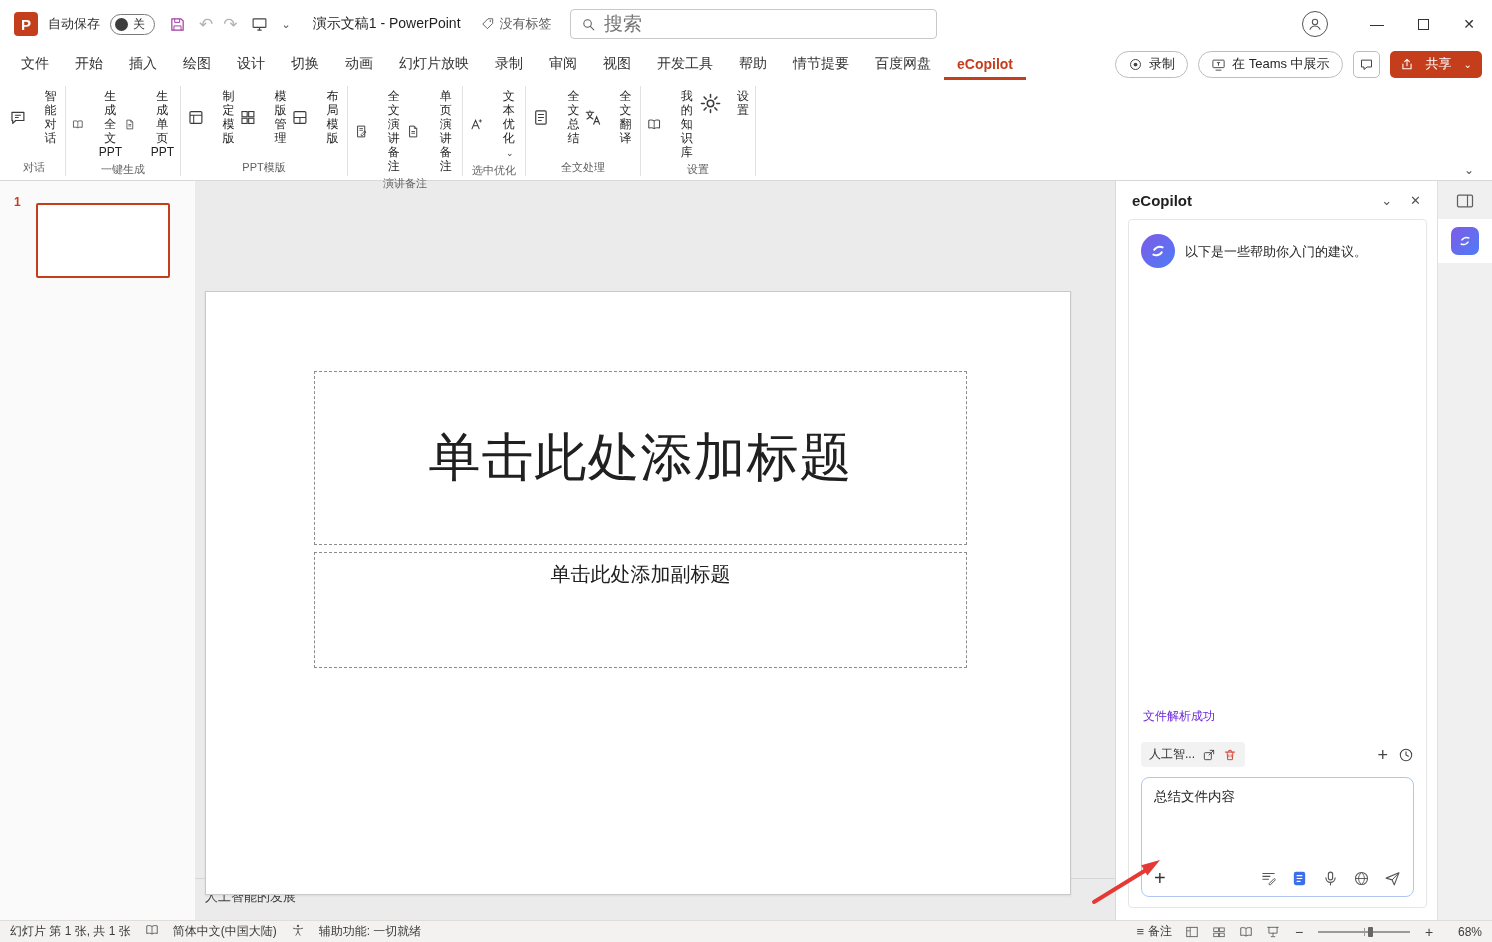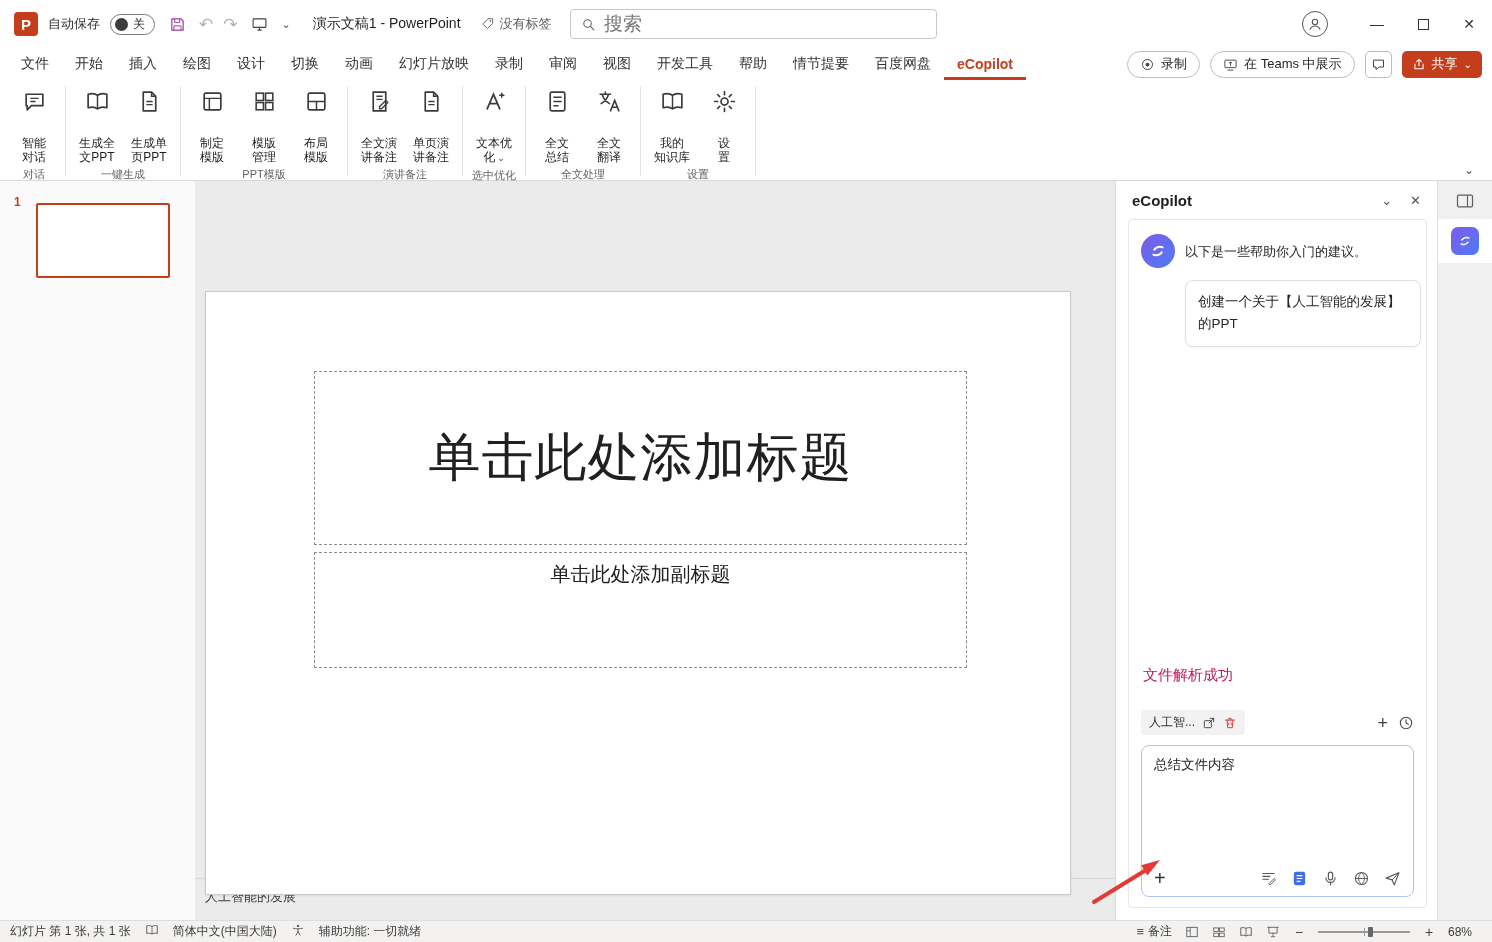--- a/index.html
+++ b/index.html
@@ -34,29 +34,29 @@
 
   
   .tabsrow{height:32px;display:flex;align-items:stretch;padding-left:8px;position:relative;background:#fff}
   .tab{display:flex;align-items:center;padding:0 13px;font-size:14px;color:#333;cursor:pointer;white-space:nowrap}
   .tab.active{color:#C43E1C;font-weight:700;box-shadow:inset 0 -3px 0 #C43E1C}
   .tabs-actions{position:absolute;right:10px;top:2px;display:flex;align-items:center;gap:10px;height:28px}
   .pillbtn{display:flex;align-items:center;gap:6px;border:1px solid #bdbdbd;border-radius:14px;height:27px;padding:0 12px;font-size:13px;color:#262626;background:#fff;cursor:pointer;white-space:nowrap}
   .pillbtn svg{width:15px;height:15px;color:#444}
   .iconbtn{width:27px;height:27px;border:1px solid #bdbdbd;border-radius:5px;display:flex;align-items:center;justify-content:center;color:#444;background:#fff;cursor:pointer}
   .iconbtn svg{width:15px;height:15px}
-  .sharebtn{display:flex;align-items:center;gap:6px;background:#C43E1C;border-radius:5px;height:27px;padding:0 10px;color:#fff;font-size:13px;cursor:pointer;white-space:nowrap}
+  .sharebtn{display:flex;align-items:center;gap:12px;background:#C43E1C;border-radius:5px;height:27px;padding:0 10px;color:#fff;font-size:13px;cursor:pointer;white-space:nowrap}
   .sharebtn svg{width:14px;height:14px}
   .sharebtn .chev{font-size:10px}
 
   
   .ribbon{height:101px;background:#fff;border-bottom:1px solid #D8D8D8;display:flex;align-items:stretch;padding:2px 0 0 4px;position:relative}
   .rgroup{display:flex;flex-direction:column;align-items:center;padding:0 5px}
   .ritems{display:flex;flex:1;align-items:flex-start;gap:2px}
-  .ritem{width:50px;display:flex;flex-direction:column;align-items:center;padding-top:7px;gap:22px;cursor:pointer;border-radius:3px}
+  .ritem{width:50px;display:flex;flex-direction:row;align-items:center;padding-top:7px;gap:15px;cursor:pointer;border-radius:3px}
   .ritem svg{width:25px;height:25px;color:#3b3b3b}
   .rlabel{font-size:12px;line-height:14px;text-align:center;color:#1f1f1f}
   .rlabel .chev{font-size:9px;color:#444;margin-left:2px}
   .rgrouplabel{font-size:11px;color:#5f5f5f;padding:3px 0 5px;white-space:nowrap}
   .rsep{width:1px;background:#E2E2E2;margin:4px 1px}
   .ribbon-collapse{position:absolute;right:18px;bottom:3px;font-size:12px;color:#555;cursor:pointer}
 
   
   .main{flex:1;display:flex;min-height:0}
   .thumbs{width:195px;background:#FAFAFA;position:relative;flex:none}
@@ -75,31 +75,31 @@
   .cp-header{height:38px;display:flex;align-items:center;padding:0 16px;gap:18px;flex:none}
   .cp-title{font-size:15px;font-weight:700;color:#1f1f1f;margin-right:auto}
   .cp-hic{color:#555;font-size:13px;cursor:pointer;line-height:1}
   .cp-body{flex:1;margin:0 10px 12px 12px;border:1px solid #E6E6E6;border-radius:4px;display:flex;flex-direction:column;padding:14px 12px 10px;min-height:0}
   .cp-row{display:flex;gap:10px;align-items:flex-start}
   .cp-avatar{width:34px;height:34px;border-radius:50%;background:linear-gradient(135deg,#7D5BE8,#4E7CF6);display:flex;align-items:center;justify-content:center;color:#fff;flex:none}
   .cp-avatar svg{width:22px;height:22px}
   .cp-greeting{font-size:13px;color:#262626;padding-top:9px}
   .cp-sugg{margin:12px 0 0 44px;width:236px;border:1px solid #E0E0E0;border-radius:8px;padding:10px 12px;font-size:13.5px;line-height:1.65;color:#262626;cursor:pointer;box-shadow:0 1px 2px rgba(0,0,0,.05)}
   .cp-spacer{flex:1}
-  .cp-status{font-size:15px;color:#be185d;margin:0 2px 25px}
+  .cp-status{font-size:12px;color:#6d28d9;margin:0 2px 17px}
   .cp-chiprow{display:flex;align-items:center;margin-bottom:10px;gap:10px}
   .cp-chip{display:flex;align-items:center;gap:7px;background:#F2F2F2;border-radius:4px;padding:4px 8px;font-size:12px;color:#333;cursor:pointer}
   .cp-chip svg{width:14px;height:14px}
   .chip-export{color:#444;display:flex}
   .chip-trash{color:#D03A2B;display:flex;cursor:pointer}
   .chip-spacer{flex:1}
   .chip-plus{font-size:18px;color:#444;cursor:pointer;line-height:1}
   .chip-clock{color:#444;display:flex;cursor:pointer}
   .chip-clock svg{width:16px;height:16px}
-  .cp-input{border:1.5px solid #AFC6F5;border-radius:8px;height:152px;padding:10px 12px 8px;display:flex;flex-direction:column;flex:none}
+  .cp-input{border:1.5px solid #AFC6F5;border-radius:8px;height:120px;padding:10px 12px 8px;display:flex;flex-direction:column;flex:none}
   .cp-input-text{font-size:13.5px;color:#262626;flex:1;cursor:text}
   .cp-tools{display:flex;align-items:center;gap:14px}
   .tool-plus{font-size:20px;color:#333;margin-right:auto;cursor:pointer;line-height:1}
   .tool{color:#555;cursor:pointer;display:flex}
   .tool svg{width:17px;height:17px}
   .tool.blue{color:#3D6EEB}
 
   .red-arrow{position:absolute;left:1086px;top:850px;width:92px;height:62px;z-index:60;pointer-events:none}
 
   
@@ -119,21 +119,21 @@
   .sb-right{margin-left:auto;display:flex;align-items:center;gap:13px}
   .sb-notes{display:flex;align-items:center;gap:4px;cursor:pointer}
   .notes-glyph{font-size:13px;color:#555}
   .viewic{color:#5a5a5a;display:flex;cursor:pointer}
   .viewic svg{width:14px;height:14px}
   .zoom-glyph{font-size:14px;color:#444;width:12px;text-align:center;cursor:pointer;line-height:1}
   .zslider{position:relative;width:92px;height:12px;cursor:pointer}
   .zslider .track{position:absolute;left:0;right:0;top:5px;height:2px;background:#9a9a9a}
   .zslider .notch{position:absolute;left:50%;top:2px;width:1px;height:8px;background:#9a9a9a}
   .zslider .zthumb{position:absolute;left:54%;top:1px;width:5px;height:10px;background:#666;border-radius:1px}
-  .zoom-val{width:34px;text-align:left}
+  .zoom-val{width:34px;text-align:right}
 </style>
 </head>
 <body>
 
 <svg width="0" height="0" style="position:absolute">
   <defs>
     <symbol id="i-chat" viewBox="0 0 24 24">
         <path d="M4 5h16v11H9l-4 4v-4H4z" fill="none" stroke="currentColor" stroke-width="1.6" stroke-linejoin="round"></path>
         <path d="M8 9h8M8 12h5" fill="none" stroke="currentColor" stroke-width="1.4"></path>
       </symbol>
@@ -575,21 +575,20 @@
       </div>
       <div class="cp-body">
         <div class="cp-row">
           <div class="cp-avatar">
               <svg>
                 <use href="#i-swirl"></use>
               </svg>
             </div>
           <div class="cp-greeting">以下是一些帮助你入门的建议。</div>
         </div>
-        <div class="cp-sugg">创建一个关于【人工智能的发展】的PPT</div>
         <div class="cp-spacer"></div>
         <div class="cp-status">文件解析成功</div>
         <div class="cp-chiprow">
           <div class="cp-chip">
             <span>人工智...</span>
             <span class="chip-export">
                 <svg>
                   <use href="#i-export"></use>
                 </svg>
               </span>

